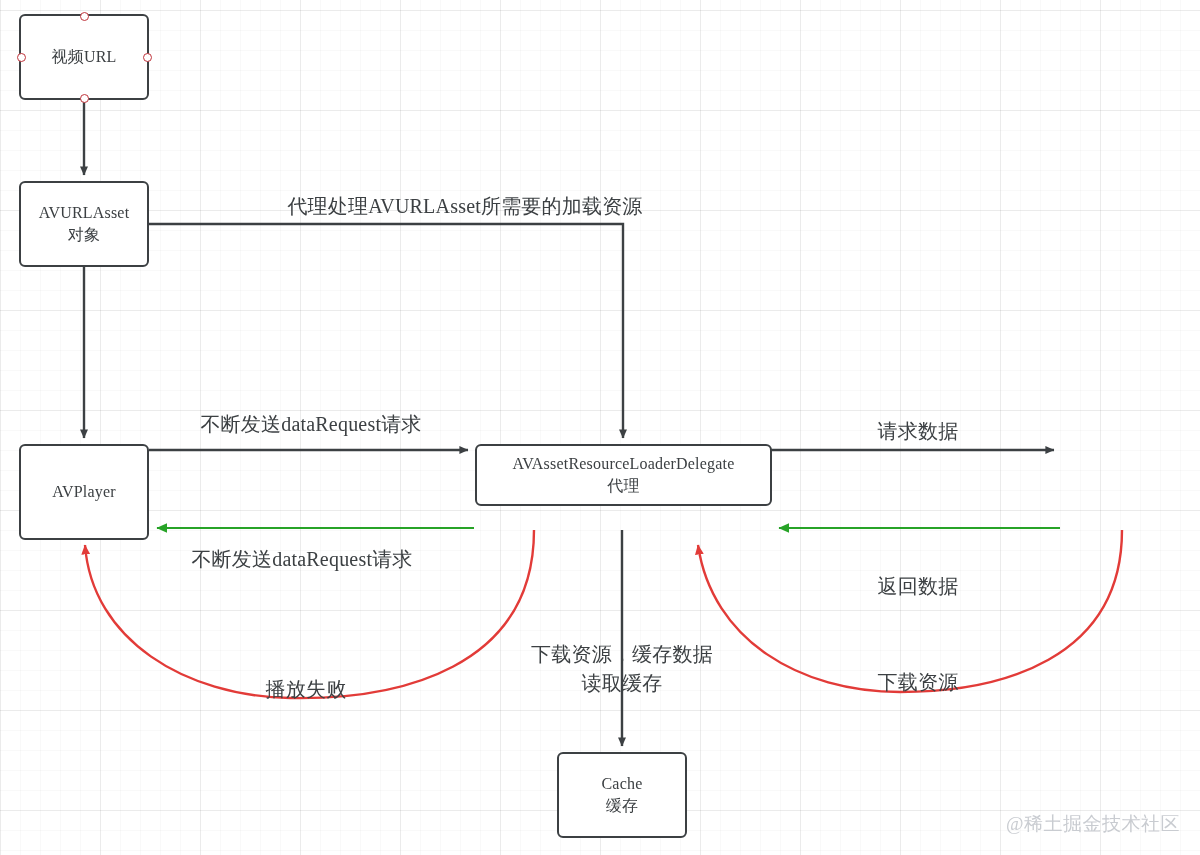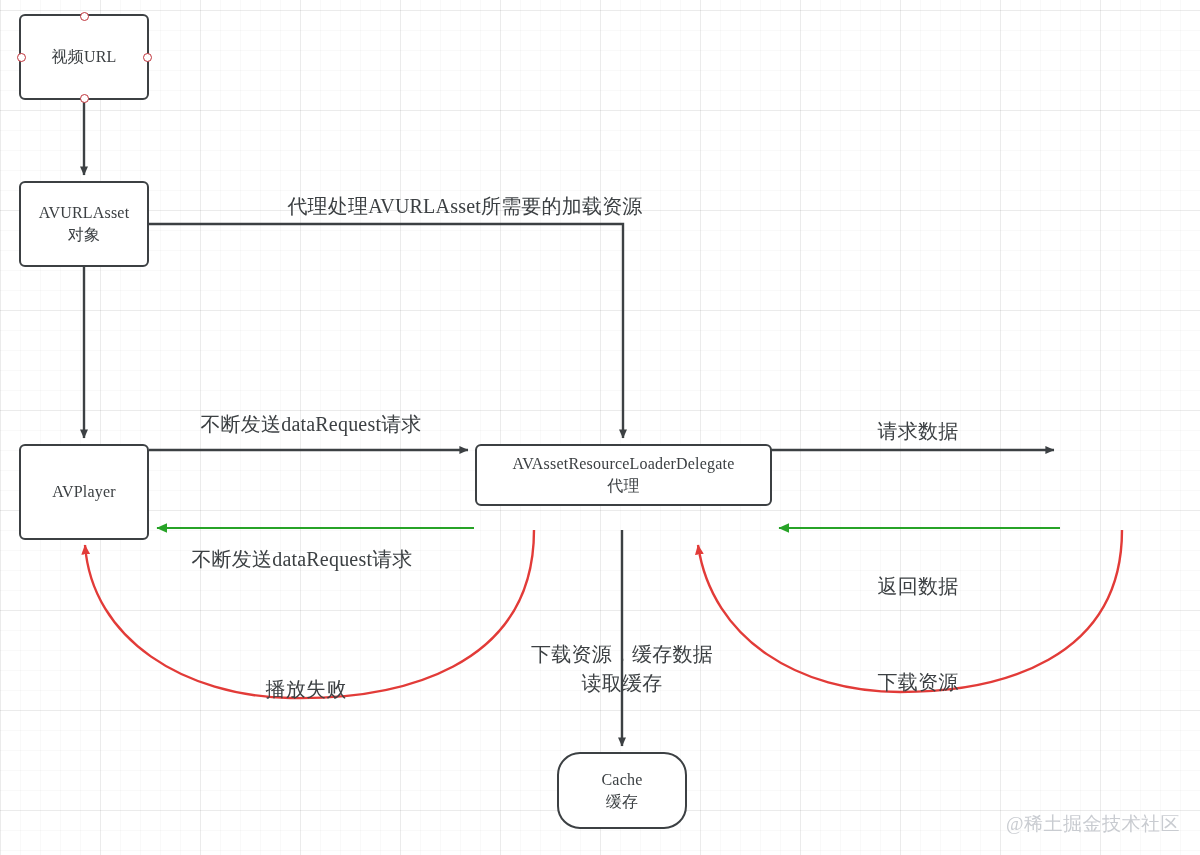--- a/index.html
+++ b/index.html
@@ -131,21 +131,21 @@
   <div class="node" style="left:19px; top:444px; width:130px; height:96px;">
     <span>AVPlayer</span>
   </div>
 
   <div class="node" style="left:475px; top:444px; width:297px; height:62px;align-items:center;">
     <span>AVAssetResourceLoaderDelegate
 代理</span>
   </div>
 
 
-  <div class="node" style="left:557px; top:752px; width:130px; height:77px;border-radius:23px;">
+  <div class="node" style="left:557px; top:752px; width:130px; height:86px;">
     <span>Cache
 缓存</span>
   </div>
 
   <div class="edge-label" style="left:465px; top:192px;">代理处理AVURLAsset所需要的加载资源</div>
   <div class="edge-label" style="left:311px; top:410px;">不断发送dataRequest请求</div>
   <div class="edge-label" style="left:918px; top:417px;">请求数据</div>
   <div class="edge-label" style="left:302px; top:545px;">不断发送dataRequest请求</div>
   <div class="edge-label" style="left:918px; top:572px;text-align:center;">返回数据</div>
   <div class="edge-label" style="left:306px; top:675px;">播放失败</div>

